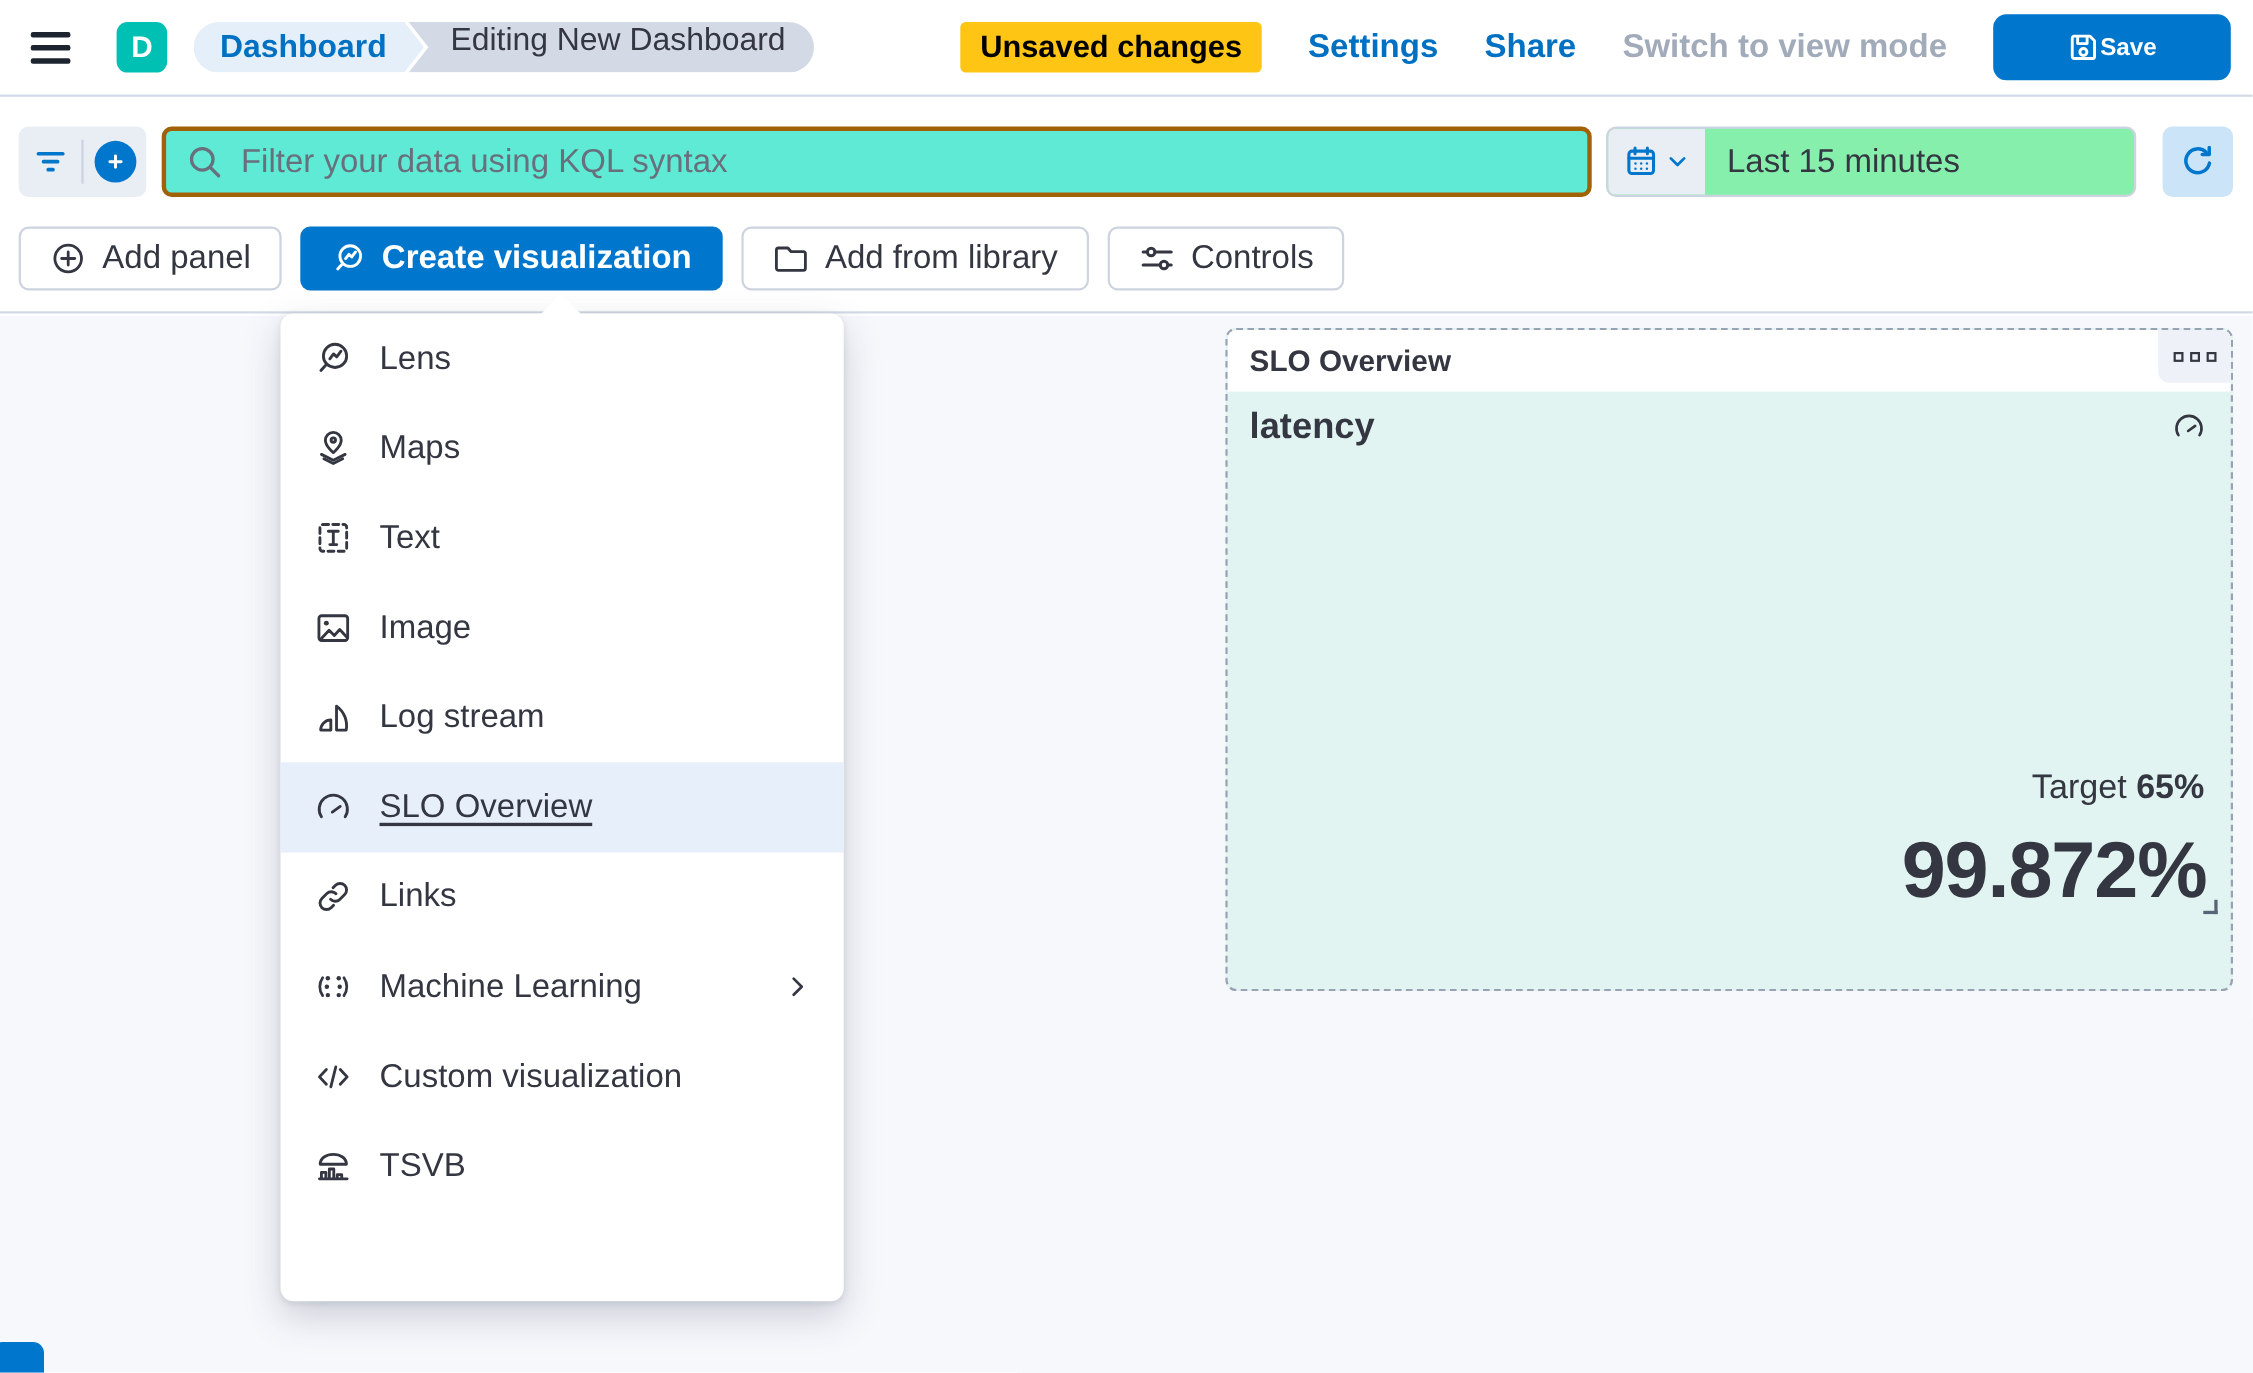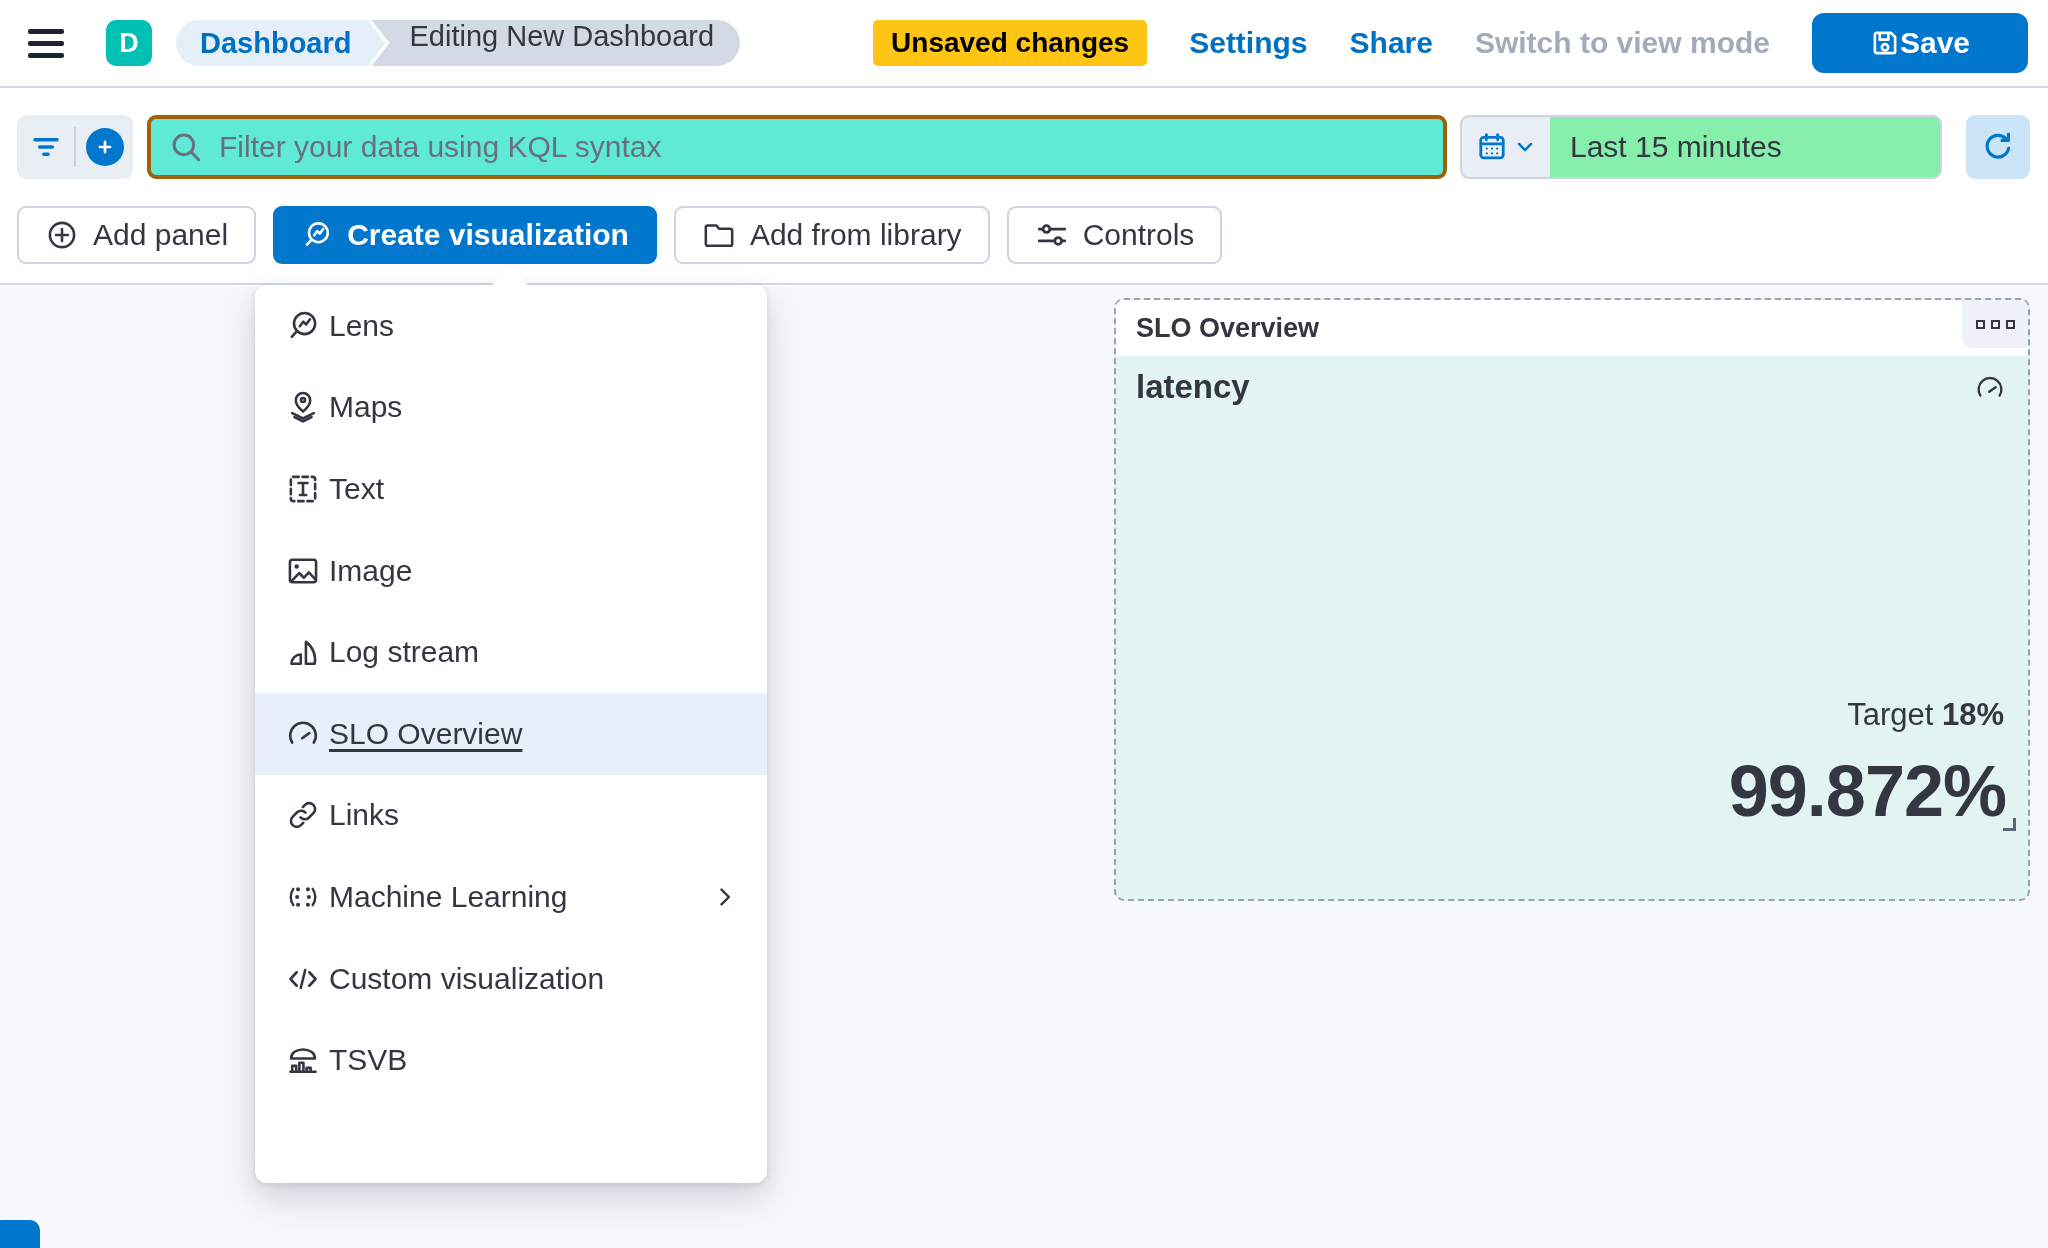--- a/index.html
+++ b/index.html
@@ -21,21 +21,21 @@
             border-radius:23px 0 0 23px; }
   .crumb2 { height:46px; display:flex; align-items:center; gap:12px; background:#D4DAE5; color:#343741;
             font-size:29px; padding:0 26px 0 38px; margin-left:-14px;
             clip-path:polygon(0 0, 100% 0, 100% 100%, 0 100%, 18px 50%);
             border-radius:0 23px 23px 0;flex-direction:column; }
   .topbar-right { margin-left:auto; display:flex; align-items:center; gap:42px; }
   .badge-warn { background:#FEC514; color:#000; font-weight:bold; font-size:28px; padding:0 18px; height:46px;
                 display:flex; align-items:center; border-radius:5px; }
   .toplink { font-size:30px; font-weight:bold; color:#0071C2; cursor:pointer; }
   .toplink.disabled { color:#A2ABBA; cursor:default; }
-  .btn-save { background:#0077CC; color:#fff; font-weight:bold; font-size:30px; height:60px; min-width:216px;
+  .btn-save { background:#0077CC; color:#fff; font-weight:bold; font-size:22px; height:60px; min-width:216px;
               border:none; border-radius:12px; display:flex; align-items:center; justify-content:center; cursor:pointer; }
 
   
   .controlblock { position:absolute; left:0; top:90px; width:2048px; height:195px; background:#fff;
                   border-bottom:2px solid #D3DAE6; }
   .filter-group { position:absolute; left:17px; top:25px; width:116px; height:64px; background:#E9EDF4;
                   border-radius:9px; display:flex; align-items:center; }
   .filter-group .seg { flex:1; height:100%; display:flex; align-items:center; justify-content:center; cursor:pointer; }
   .filter-group .divider { width:2px; height:40px; background:#CBD3E0; }
   .plus-circle { width:38px; height:38px; border-radius:50%; background:#0077CC; color:#fff; display:flex;
@@ -61,21 +61,21 @@
 
   
   .canvas { position:absolute; left:0; top:287px; width:2048px; height:961px; background:#F7F8FC; }
 
   
   .popover-arrow { position:absolute; left:496px; top:273px; width:28px; height:28px; background:#fff;
                    transform:rotate(45deg); z-index:11; }
   .menu { position:absolute; left:255px; top:285px; width:512px; height:898px; background:#fff; border-radius:12px;
           box-shadow:0 14px 34px rgba(60,70,90,0.22), 0 2px 6px rgba(60,70,90,0.12); z-index:10;
           display:flex; flex-direction:column; overflow:hidden; }
-  .menu-item { height:81.6px; display:flex; align-items:center; padding:0 28px 0 30px; gap:8px; font-size:30px;
+  .menu-item { height:81.6px; display:flex; align-items:center; padding:0 28px 0 30px; gap:24px; font-size:30px;
                color:#343741; cursor:pointer; }
   .menu-item.selected { background:#E7F0FA; }
   .menu-item.selected .mi-label { text-decoration:underline; text-underline-offset:5px; }
   .mi-icon { width:36px; height:36px; flex:none; display:flex; align-items:center; justify-content:center; }
   .mi-chevron { margin-left:auto; flex:none; display:flex; }
 
   
   .slo-panel { position:absolute; left:1114px; top:298px; width:916px; height:603px; border:2px dashed #98A2B3;
                border-radius:10px; background:#E1F4F1; overflow:hidden; z-index:5; }
   .slo-header { height:56px; background:#fff; display:flex; align-items:center; padding:0 20px; }
@@ -375,21 +375,21 @@
     <div class="slo-body">
       <div class="slo-metric-name">latency</div>
       <span class="slo-gauge">
         <svg width="32" height="32" viewBox="0 0 16 16" fill="none" stroke="#343741" stroke-width="1.2" stroke-linecap="round" stroke-linejoin="round">
           <path d="M3.2 11.8a5.7 5.7 0 1 1 9.6 0"></path>
           <path d="M7.6 9.9l3.2-2.3"></path>
         </svg>
       </span>
       <div class="slo-target">
         <span>Target</span>
-        <b>18%</b>
+        <b>65%</b>
       </div>
       <div class="slo-value">99.872%</div>
       <div class="resize-handle"></div>
     </div>
   </div>
 
   <button class="corner-btn"></button>
 
 </div>
 

